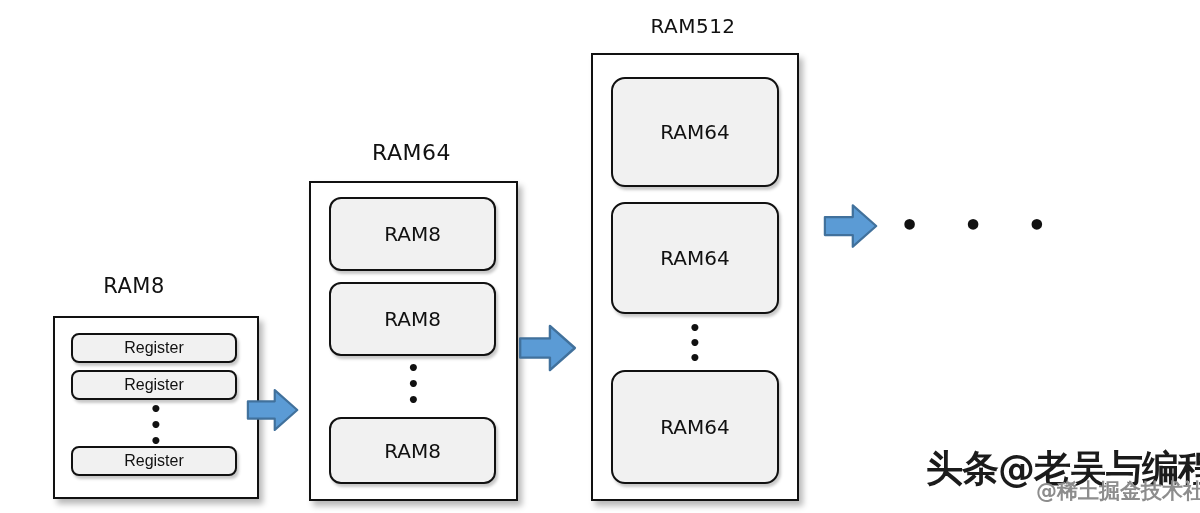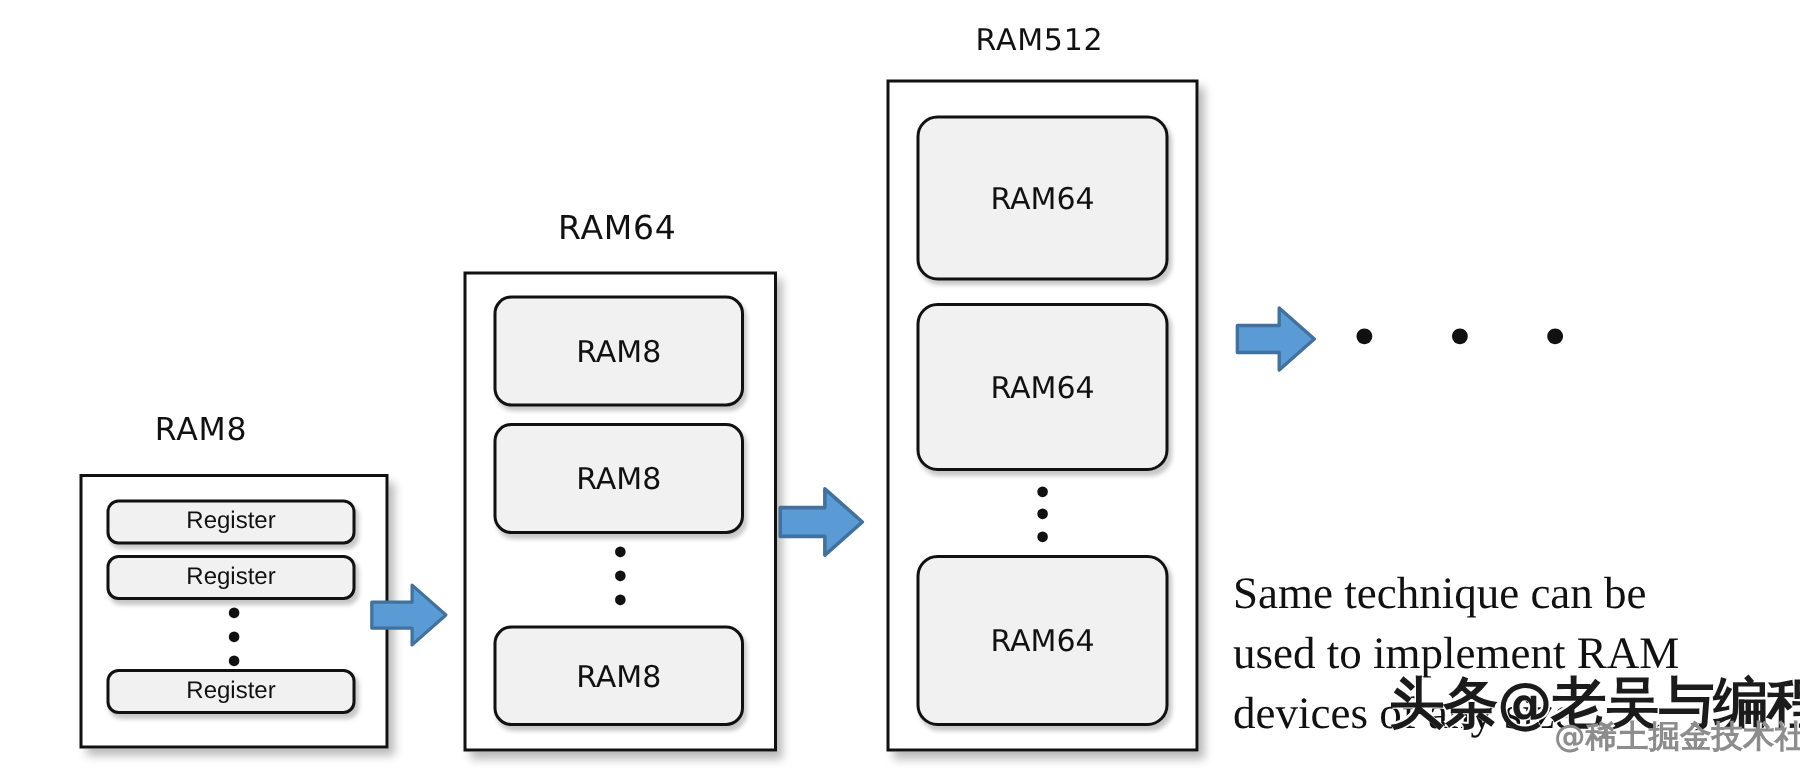--- a/index.html
+++ b/index.html
@@ -147,22 +147,17 @@
     </div>
     <div class="inner-chip ram64-chip" style="left:18px; top:315px; width:164px; height:110px;">RAM64</div>
   </div>
 
   <svg class="arrow" style="left:824px; top:202px;" width="54" height="48" viewBox="0 0 60 50">
     <polygon points="1,15 32,15 32,2 58,25 32,48 32,35 1,35" stroke-width="2.5" stroke-linejoin="round" fill="#5b9bd5" stroke="#41719c"></polygon>
   </svg>
 
   <div class="hdots" style="left:900px; top:208px;">• • •</div>
 
-  <div class="caption">
-    <div>Same technique can be</div>
-    <div>used to implement RAM</div>
-    <div>devices of any size</div>
-  </div>
 
   <div class="watermark-primary">头条@老吴与编程</div>
   <div class="watermark-secondary">@稀土掘金技术社区</div>
 
 </div>
 
 </body></html>

